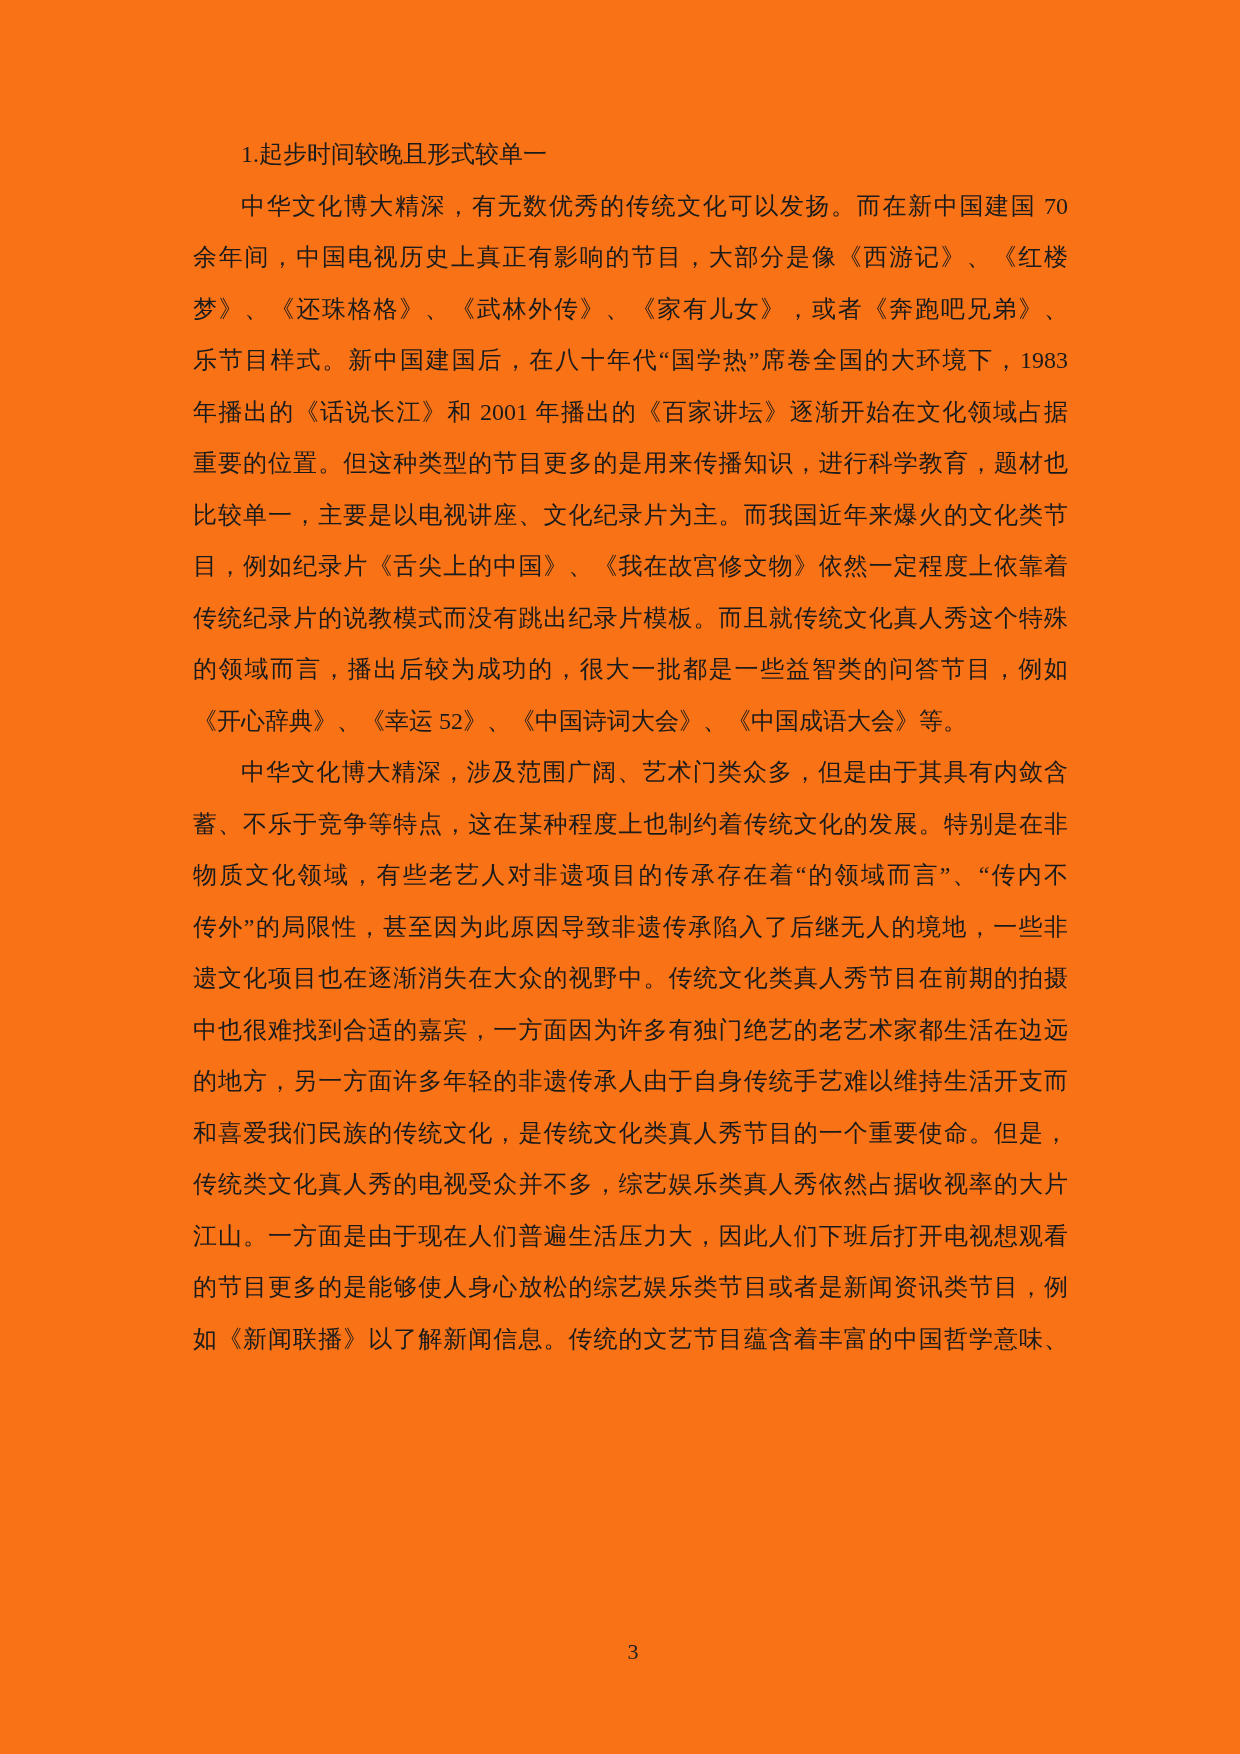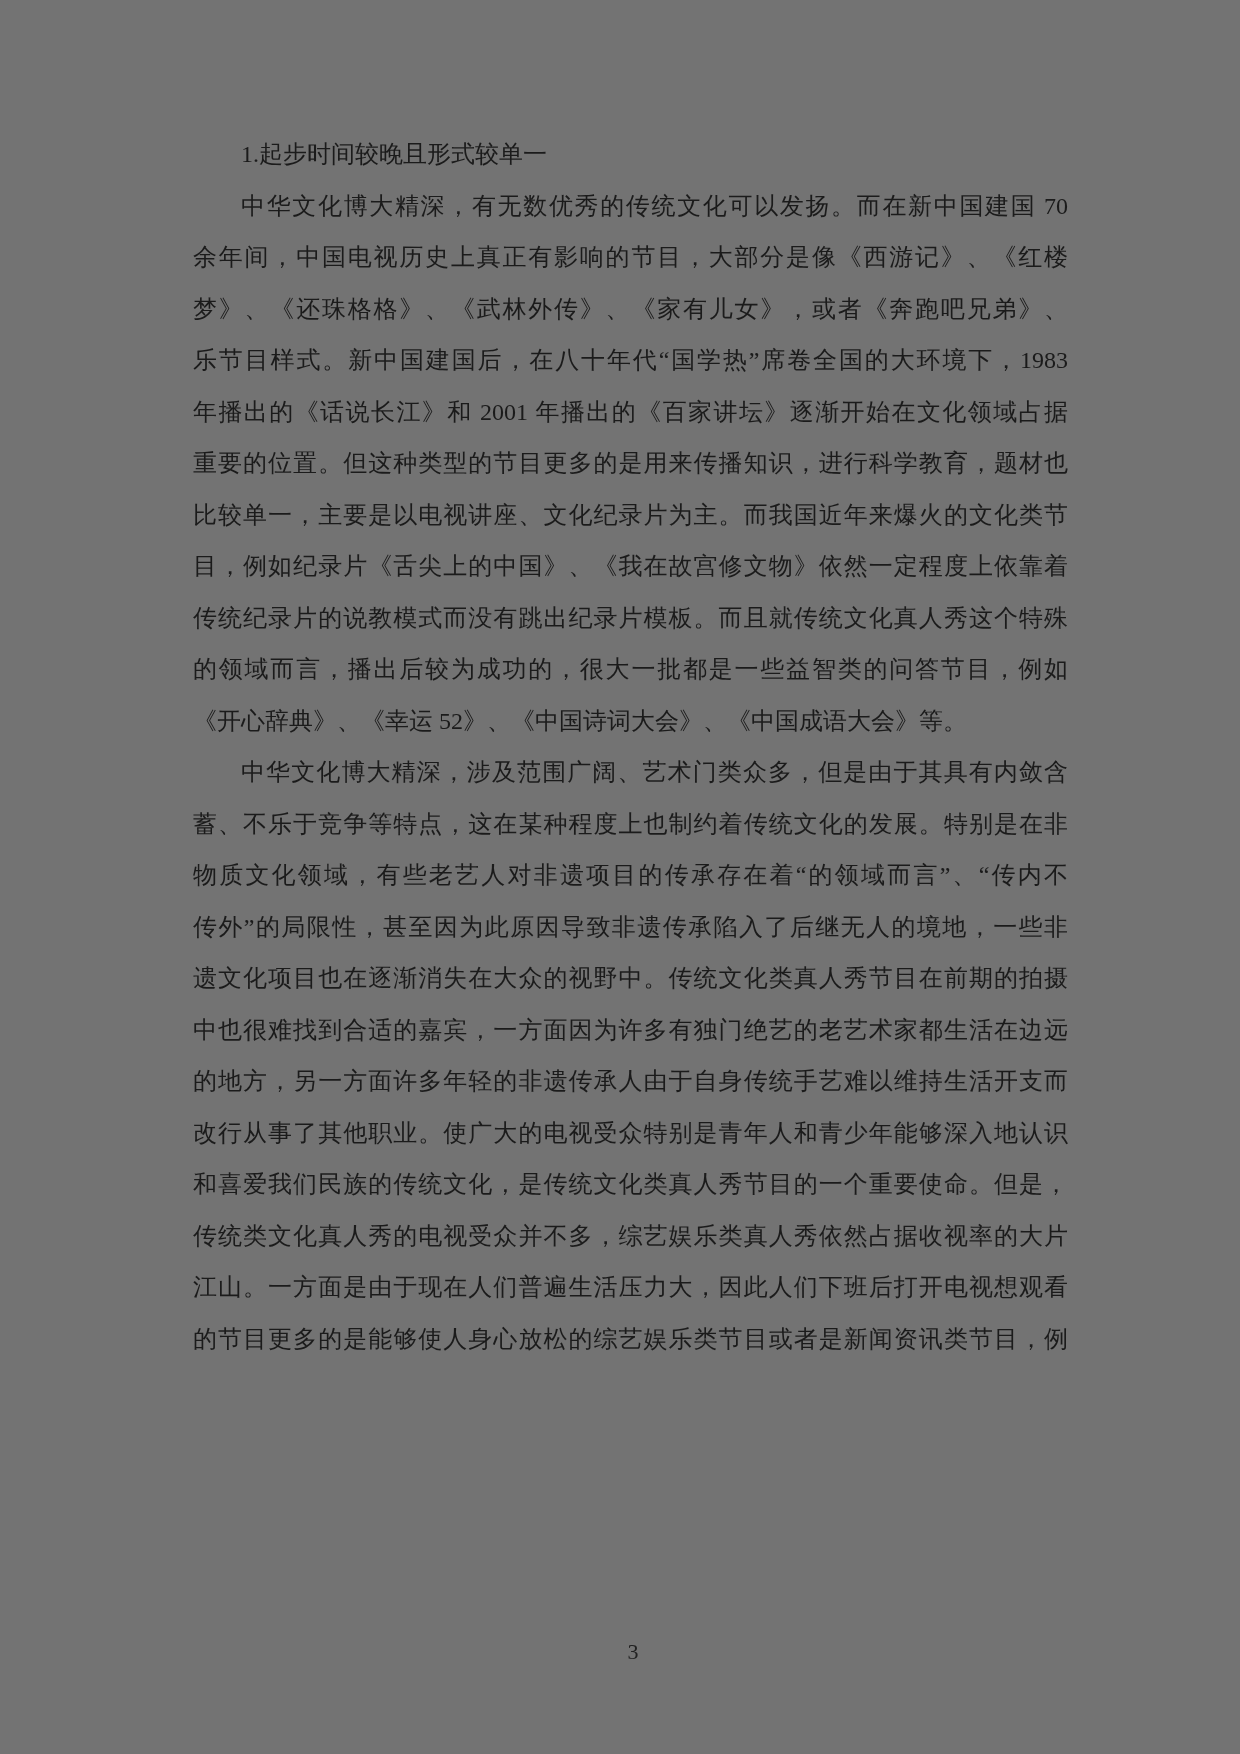--- a/index.html
+++ b/index.html
@@ -4,21 +4,21 @@
 <style>
   html, body {
     margin: 0;
     padding: 0;
     background: #ffffff;
   }
   .page {
     position: relative;
     width: 1240px;
     height: 1754px;
-    background: #737373;
+    background: #f97316;
     overflow: hidden;
     font-family: "Liberation Serif", "DejaVu Serif", serif;
   }
   .text-block {
     position: absolute;
     left: 193px;
     top: 129px;
     width: 875px;
     color: #1b1b1b;
     font-size: 24px;
@@ -75,21 +75,21 @@
         <div class="line">《开心辞典》、《幸运 52》、《中国诗词大会》、《中国成语大会》等。</div>
       </div>
       <div class="para body">
         <div class="line indent just">中华文化博大精深，涉及范围广阔、艺术门类众多，但是由于其具有内敛含</div>
         <div class="line just">蓄、不乐于竞争等特点，这在某种程度上也制约着传统文化的发展。特别是在非</div>
         <div class="line just">物质文化领域，有些老艺人对非遗项目的传承存在着“的领域而言”、“传内不</div>
         <div class="line just">传外”的局限性，甚至因为此原因导致非遗传承陷入了后继无人的境地，一些非</div>
         <div class="line just">遗文化项目也在逐渐消失在大众的视野中。传统文化类真人秀节目在前期的拍摄</div>
         <div class="line just">中也很难找到合适的嘉宾，一方面因为许多有独门绝艺的老艺术家都生活在边远</div>
         <div class="line just">的地方，另一方面许多年轻的非遗传承人由于自身传统手艺难以维持生活开支而</div>
-        <div class="line just">改行从事了其他职业。使广大的电视受众特别是青年人和青少年能够深入地认识</div>
         <div class="line just">和喜爱我们民族的传统文化，是传统文化类真人秀节目的一个重要使命。但是，</div>
         <div class="line just">传统类文化真人秀的电视受众并不多，综艺娱乐类真人秀依然占据收视率的大片</div>
         <div class="line just">江山。一方面是由于现在人们普遍生活压力大，因此人们下班后打开电视想观看</div>
         <div class="line just">的节目更多的是能够使人身心放松的综艺娱乐类节目或者是新闻资讯类节目，例</div>
+        <div class="line just">如《新闻联播》以了解新闻信息。传统的文艺节目蕴含着丰富的中国哲学意味、</div>
       </div>
     </div>
   <div class="page-number">3</div>
 </main>
 
 </body></html>

